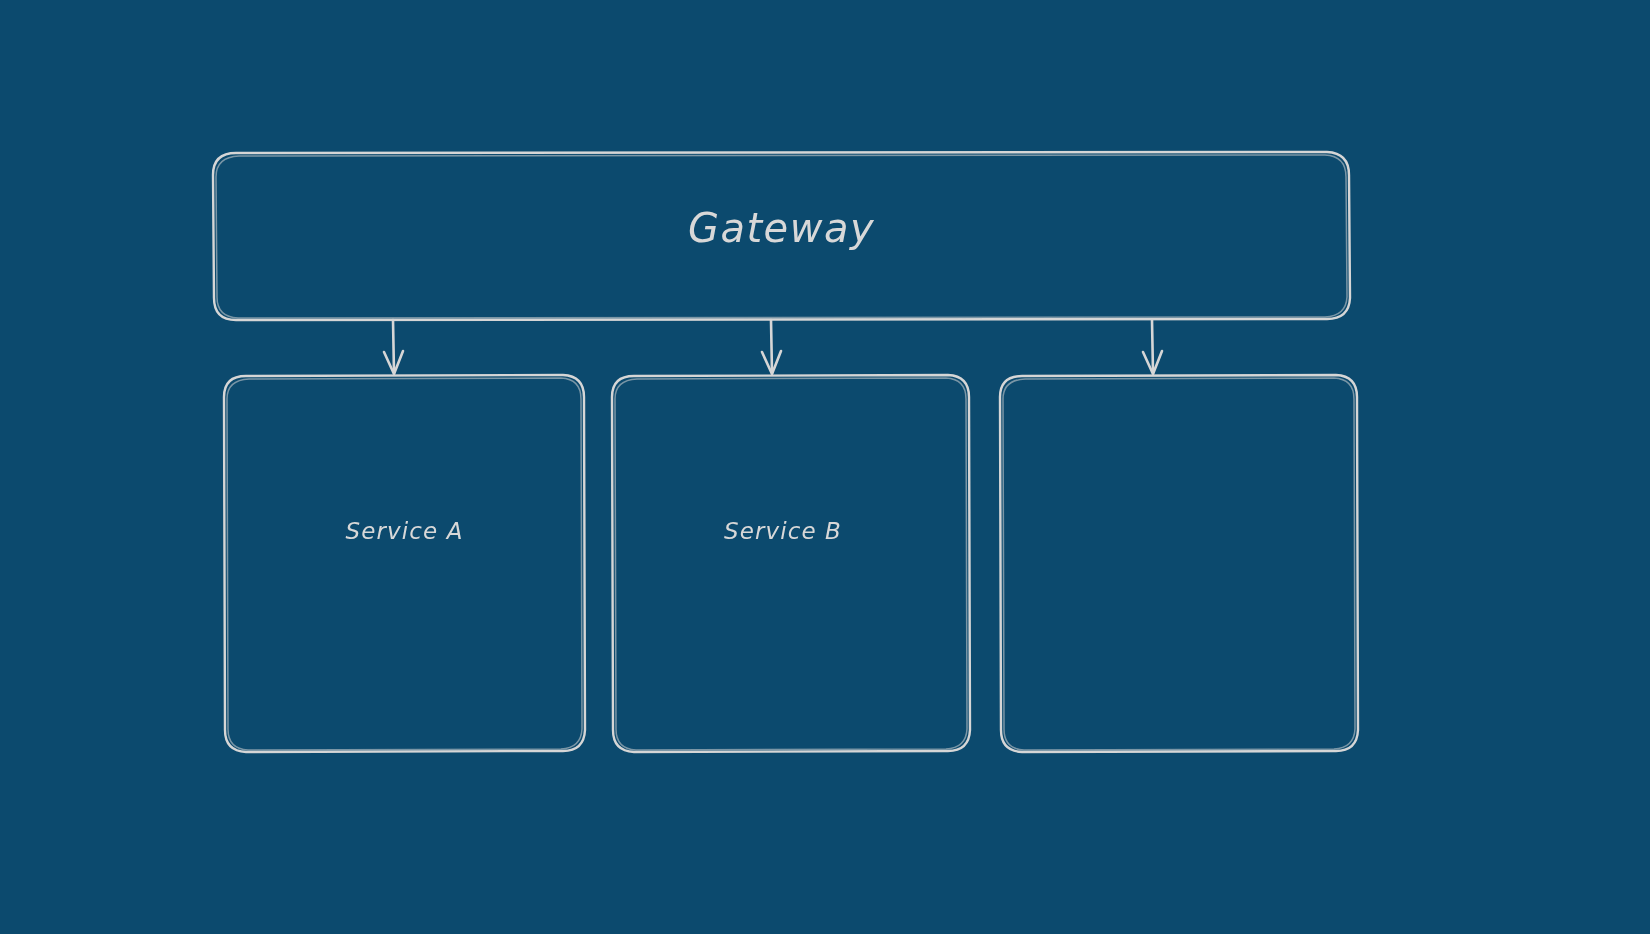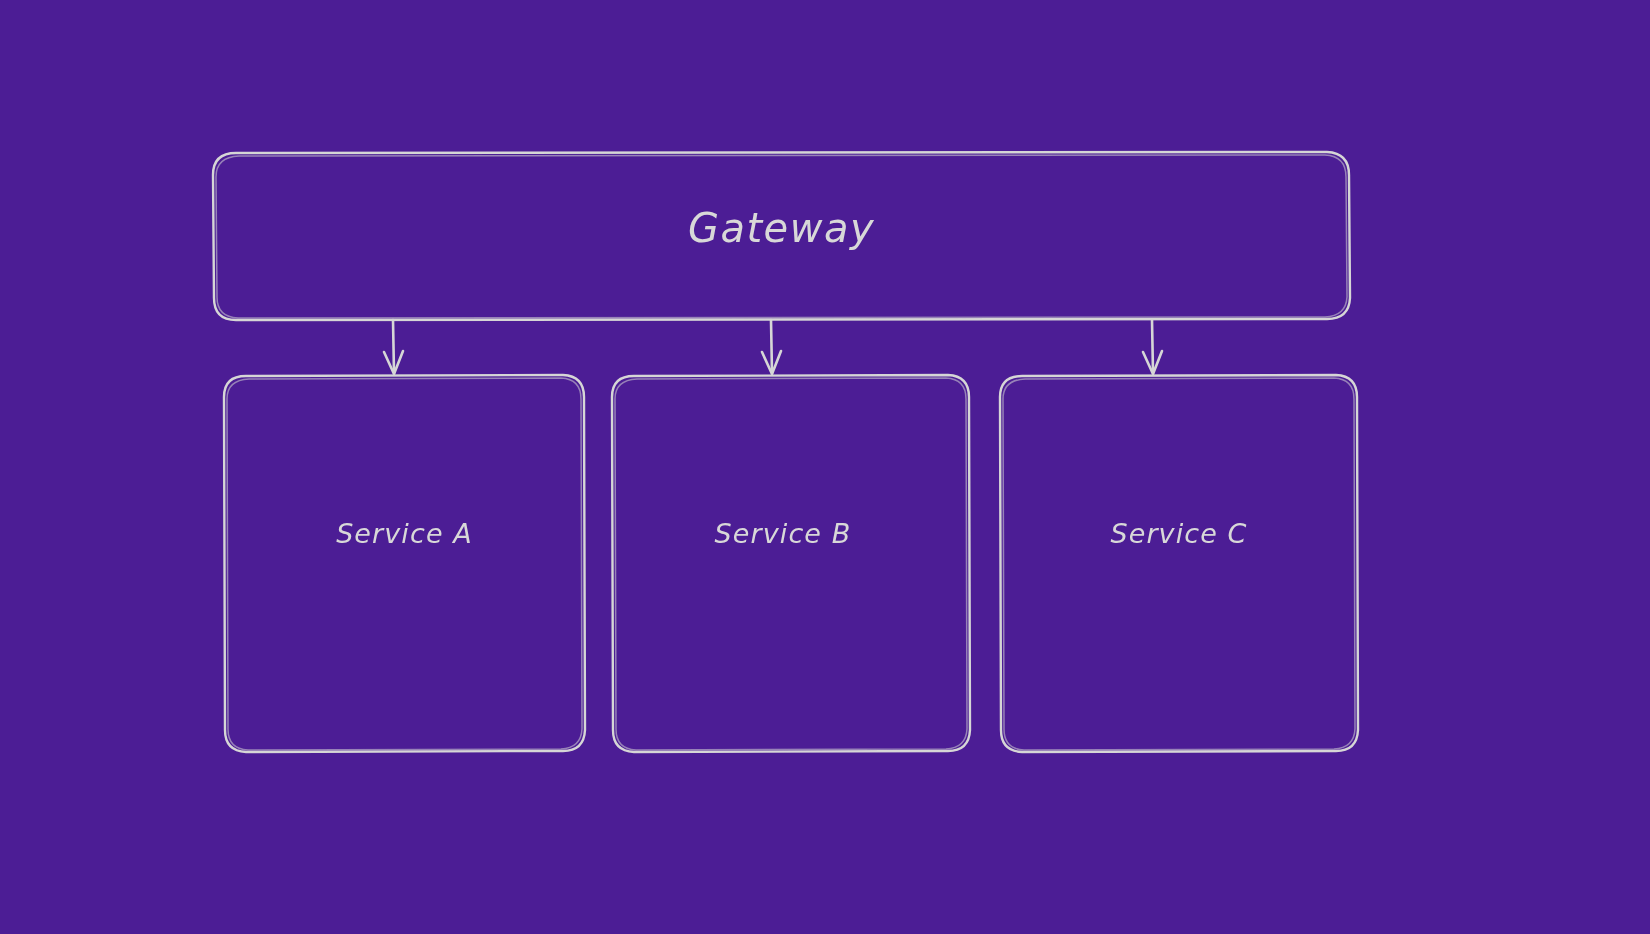--- a/index.html
+++ b/index.html
@@ -13,21 +13,21 @@
     height: 934px;
     overflow: hidden;
     font-family: "DejaVu Sans", sans-serif;
     -webkit-font-smoothing: antialiased;
   }
 
   #canvas {
     position: relative;
     width: 1650px;
     height: 934px;
-    background: #4c1d95;
+    background: #0c4a6e;
   }
 
   
   #sketch-layer {
     position: absolute;
     inset: 0;
     width: 1650px;
     height: 934px;
     pointer-events: none;
   }
@@ -83,21 +83,21 @@
     font-size: 40px;
     letter-spacing: 1.5px;
   }
 
   #node-service-a { left: 224px; top: 375px; width: 361px; height: 377px; }
   #node-service-b { left: 612px; top: 375px; width: 342px; height: 377px; }
   #node-service-c { left: 1000px; top: 375px; width: 358px; height: 377px; }
 
   .service-node .node-label {
     top: 143px;
-    font-size: 27px;
+    font-size: 23px;
     letter-spacing: 1.1px;
     font-style: italic;
   }
 </style>
 </head>
 <body>
 
 <div id="canvas">
 
   <svg id="sketch-layer" viewBox="0 0 1650 934" width="1650" height="934" xmlns="http://www.w3.org/2000/svg">
@@ -188,17 +188,14 @@
   </div>
 
   <div class="node service-node" id="node-service-a">
     <div class="node-label">Service A</div>
   </div>
 
   <div class="node service-node" id="node-service-b">
     <div class="node-label">Service B</div>
   </div>
 
-  <div class="node service-node" id="node-service-c">
-    <div class="node-label">Service C</div>
-  </div>
 
 </div>
 
 </body></html>

